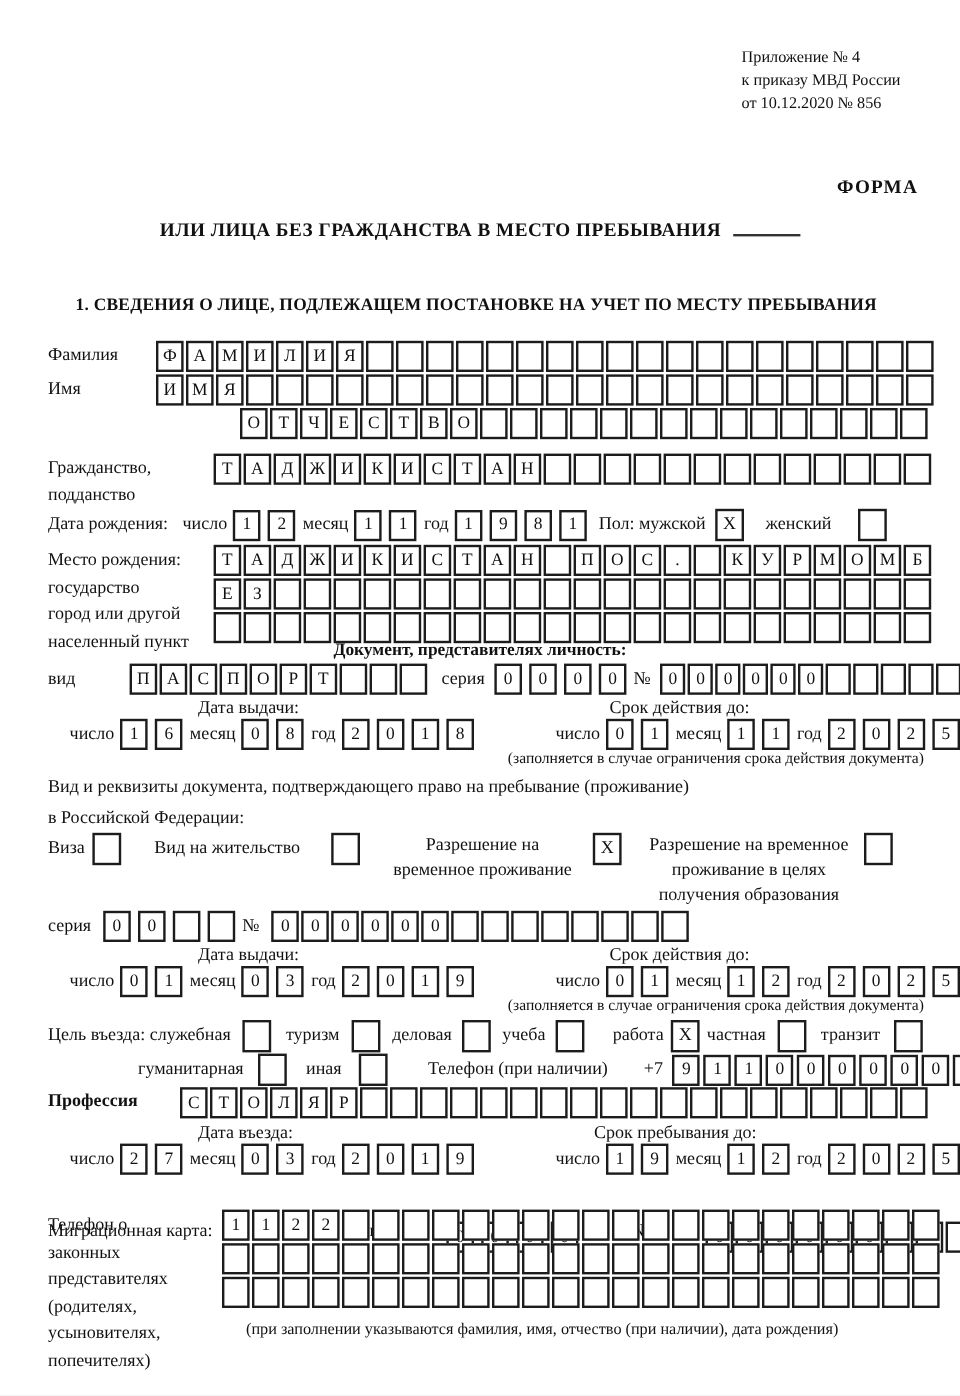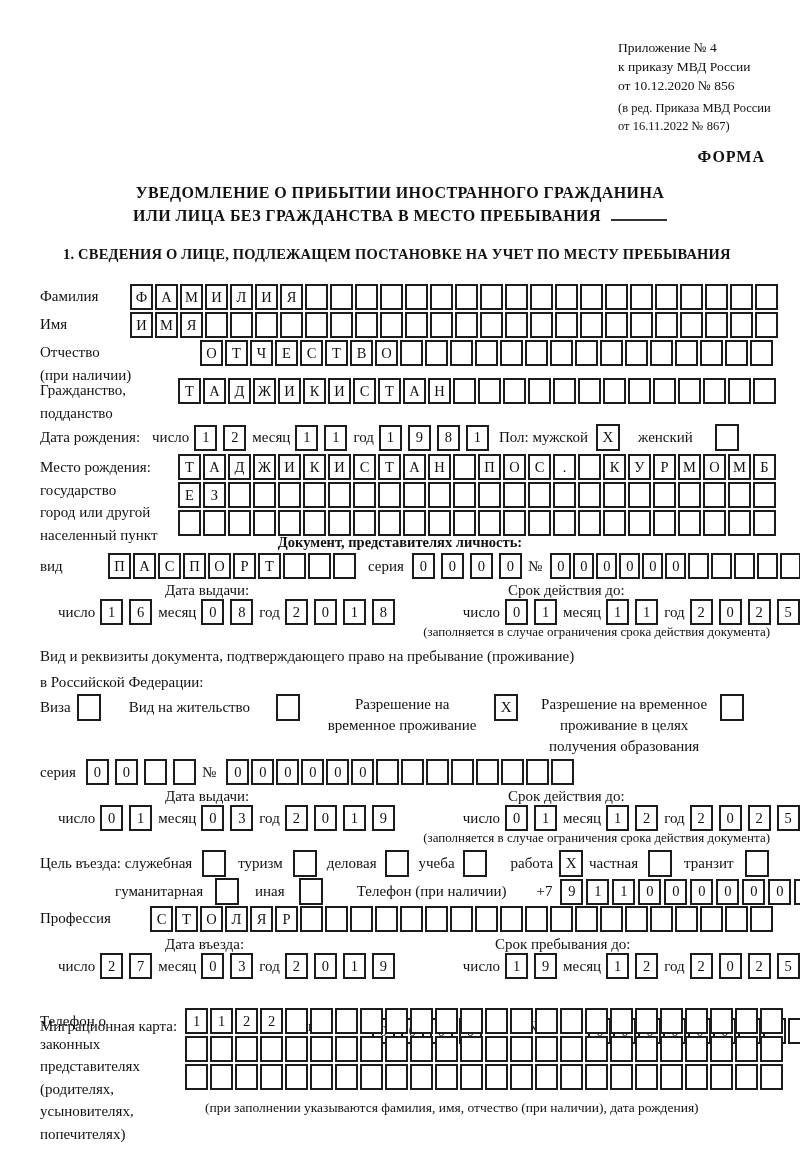--- a/index.html
+++ b/index.html
@@ -41,30 +41,25 @@
 </style>
 </head>
 <body>
 
 <div class="page">
 
   <div class="abs appendix" style="left:618px; top:38px;">
     <div>Приложение № 4</div>
     <div>к приказу МВД России</div>
     <div>от 10.12.2020 № 856</div>
-    <div class="amendment">
-      <div>(в ред. Приказа МВД России</div>
-      <div>от 16.11.2022 № 867)</div>
-    </div>
   </div>
 
   <div class="abs forma" style="right:35px; top:148px;">ФОРМА</div>
 
   <div class="abs title" style="left:0; top:181px;">
-    <div>УВЕДОМЛЕНИЕ О ПРИБЫТИИ ИНОСТРАННОГО ГРАЖДАНИНА</div>
     <div><span>ИЛИ ЛИЦА БЕЗ ГРАЖДАНСТВА В МЕСТО ПРЕБЫВАНИЯ</span><span class="blank-line"></span></div>
   </div>
 
   <div class="abs sec-heading" style="left:63px; top:246px;">1. СВЕДЕНИЯ О ЛИЦЕ, ПОДЛЕЖАЩЕМ ПОСТАНОВКЕ НА УЧЕТ ПО МЕСТУ ПРЕБЫВАНИЯ</div>
 
   <div class="abs row" style="left:40px; top:284px;">
     <span class="lbl" style="width:90px; margin-top:4px;">Фамилия</span>
     <span class="cells">
         <span class="cell">Ф</span>
         <span class="cell">А</span>
@@ -120,24 +115,20 @@
         <span class="cell"></span>
         <span class="cell"></span>
         <span class="cell"></span>
         <span class="cell"></span>
         <span class="cell"></span>
         <span class="cell"></span>
         <span class="cell"></span>
       </span>
   </div>
 
-  <div class="abs stack" style="left:40px; top:341px;">
-    <div>Отчество</div>
-    <div>(при наличии)</div>
-  </div>
   <div class="abs" style="left:200px; top:340px;">
     <span class="cells">
         <span class="cell">О</span>
         <span class="cell">Т</span>
         <span class="cell">Ч</span>
         <span class="cell">Е</span>
         <span class="cell">С</span>
         <span class="cell">Т</span>
         <span class="cell">В</span>
         <span class="cell">О</span>
@@ -508,21 +499,21 @@
         <span class="cell">0</span>
         <span class="cell">0</span>
         <span class="cell">0</span>
         <span class="cell">0</span>
         <span class="cell">0</span>
         <span class="cell"></span>
       </span>
   </div>
 
   <div class="abs row" style="left:40px; top:906px;">
-    <span class="lbl" style="width:110px; margin-top:4px;">Профессия</span>
+    <span class="lbl" style="width:110px; margin-top:4px;font-weight:bold;">Профессия</span>
     <span class="cells">
         <span class="cell">С</span>
         <span class="cell">Т</span>
         <span class="cell">О</span>
         <span class="cell">Л</span>
         <span class="cell">Я</span>
         <span class="cell">Р</span>
         <span class="cell"></span>
         <span class="cell"></span>
         <span class="cell"></span>

